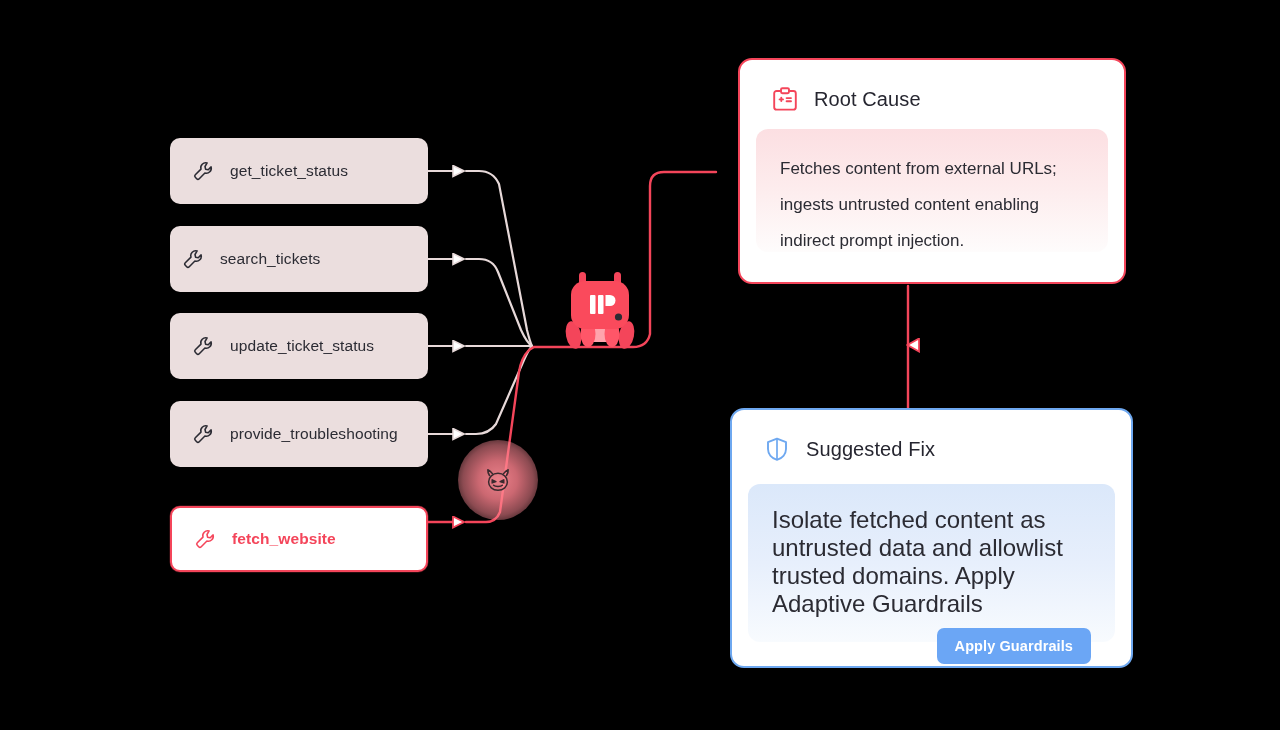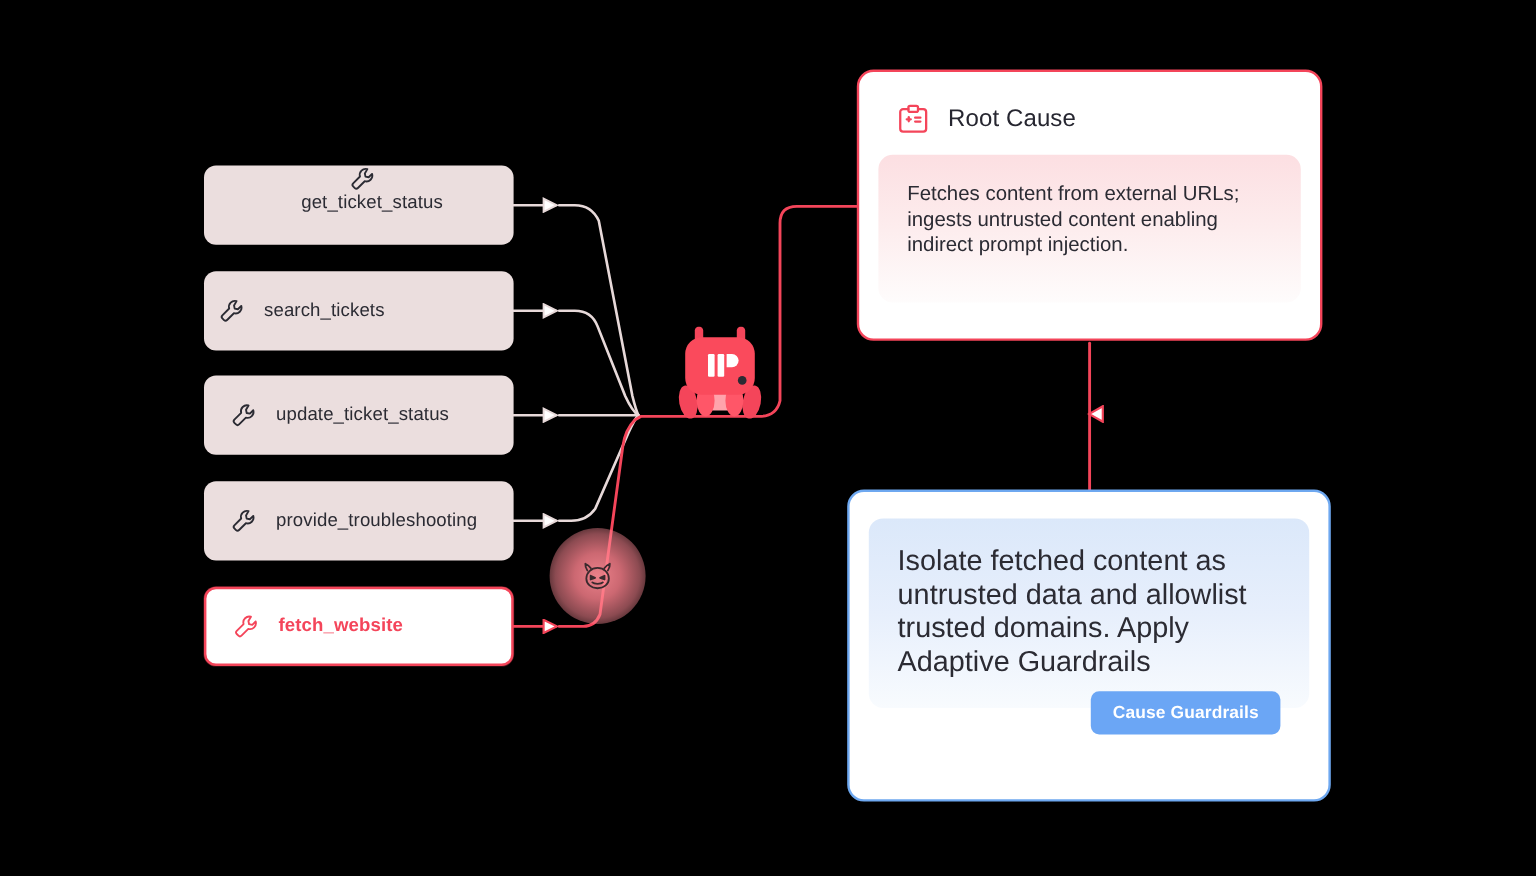--- a/index.html
+++ b/index.html
@@ -91,20 +91,21 @@
     align-items: center;
     justify-content: center;
   }
 
   
   .panel {
     position: absolute;
     box-sizing: border-box;
     background: #ffffff;
     border-radius: 14px;
+    margin-left: 24px;
   }
   #panel-root-cause {
     left: 714px;
     top: 58px;
     width: 388px;
     height: 226px;
     border: 2px solid #f4455a;
   }
   #panel-suggested-fix {
     left: 706px;
@@ -140,21 +141,21 @@
     height: 123px;
     background: linear-gradient(180deg, #fcdfe2 0%, #fdeced 48%, #fefcfc 100%);
   }
   #panel-suggested-fix .panel-body {
     margin-top: 22px;
     height: 158px;
     background: linear-gradient(180deg, #dbe8fa 0%, #e7effc 50%, #f8fbfe 100%);
   }
   .panel-text {
     font-size: 17px;
-    line-height: 21px;
+    line-height: 36px;
     color: #2b2b33;
   }
   #panel-suggested-fix .panel-text {
     font-size: 24px;
     line-height: 28px;
   }
   .panel-actions {
     display: flex;
     justify-content: flex-end;
     margin-top: 10px;
@@ -209,21 +210,21 @@
       <path d="M466,522 L486,522 Q496,522 500,512 L519,372 Q521,358 529,350 L534,347
                L633,347 Q647,347 650,334 L650,186 Q650,172 664,172 L716,172"></path>
     </g>
 
     <g fill="none" stroke="#f4455a" stroke-width="2.4" stroke-linecap="round">
       <path d="M908,286 L908,345" marker-end="url(#arrow-red-down)"></path>
       <path d="M908,345 L908,408"></path>
     </g>
   </svg>
 
-  <div class="tool-card" style="top:138px;flex-direction:column;">
+  <div class="tool-card" style="top:138px;">
     <svg class="tool-icon" viewBox="0 0 24 24" fill="none" stroke="#2b2b33" stroke-width="1.7" stroke-linecap="round" stroke-linejoin="round">
       <path d="M16.5 3.2a5.4 5.4 0 0 0-6.7 6.7L3.6 16.1a2 2 0 0 0 0 2.8l1.5 1.5a2 2 0 0 0 2.8 0l6.2-6.2a5.4 5.4 0 0 0 6.7-6.7l-3.1 3.1-2.9-.6-.6-2.9z"></path>
     </svg>
     <span class="tool-label">get_ticket_status</span>
   </div>
 
   <div class="tool-card" style="top:226px;padding-left:12px;">
     <svg class="tool-icon" viewBox="0 0 24 24" fill="none" stroke="#2b2b33" stroke-width="1.7" stroke-linecap="round" stroke-linejoin="round">
       <path d="M16.5 3.2a5.4 5.4 0 0 0-6.7 6.7L3.6 16.1a2 2 0 0 0 0 2.8l1.5 1.5a2 2 0 0 0 2.8 0l6.2-6.2a5.4 5.4 0 0 0 6.7-6.7l-3.1 3.1-2.9-.6-.6-2.9z"></path>
     </svg>
@@ -237,21 +238,21 @@
     <span class="tool-label">provide_troubleshooting</span>
   </div>
 
   <div class="tool-card" style="top:313px;">
     <svg class="tool-icon" viewBox="0 0 24 24" fill="none" stroke="#2b2b33" stroke-width="1.7" stroke-linecap="round" stroke-linejoin="round">
       <path d="M16.5 3.2a5.4 5.4 0 0 0-6.7 6.7L3.6 16.1a2 2 0 0 0 0 2.8l1.5 1.5a2 2 0 0 0 2.8 0l6.2-6.2a5.4 5.4 0 0 0 6.7-6.7l-3.1 3.1-2.9-.6-.6-2.9z"></path>
     </svg>
     <span class="tool-label">update_ticket_status</span>
   </div>
 
-  <div class="tool-card flagged" style="top:489px;">
+  <div class="tool-card flagged" style="top:506px;">
     <svg class="tool-icon" viewBox="0 0 24 24" fill="none" stroke="#f4455a" stroke-width="1.7" stroke-linecap="round" stroke-linejoin="round">
       <path d="M16.5 3.2a5.4 5.4 0 0 0-6.7 6.7L3.6 16.1a2 2 0 0 0 0 2.8l1.5 1.5a2 2 0 0 0 2.8 0l6.2-6.2a5.4 5.4 0 0 0 6.7-6.7l-3.1 3.1-2.9-.6-.6-2.9z"></path>
     </svg>
     <span class="tool-label">fetch_website</span>
   </div>
 
   <svg id="robot" viewBox="0 0 74 80" xmlns="http://www.w3.org/2000/svg">
 
     <rect x="16" y="0" width="7" height="14" rx="3.5" fill="#f4455a"></rect>
     <rect x="51" y="0" width="7" height="14" rx="3.5" fill="#f4455a"></rect>
@@ -297,21 +298,28 @@
         <path d="M14.6 15.3 H19"></path>
       </svg>
       <span class="panel-title">Root Cause</span>
     </div>
     <div class="panel-body">
       <div class="panel-text">Fetches content from external URLs; ingests untrusted content enabling indirect prompt injection.</div>
     </div>
   </div>
 
   <div class="panel" id="panel-suggested-fix">
+    <div class="panel-head">
+      <svg class="head-icon" viewBox="0 0 26 26" fill="none" stroke="#6ea8f0" stroke-width="1.9" stroke-linecap="round" stroke-linejoin="round">
+        <path d="M13 2.6 L22 6.2 V13 C22 18.2 18.2 22.3 13 23.8 C7.8 22.3 4 18.2 4 13 V6.2 Z"></path>
+        <path d="M13 3.4 V23.2" stroke-width="1.7"></path>
+      </svg>
+      <span class="panel-title">Suggested Fix</span>
+    </div>
     <div class="panel-body">
       <div class="panel-text">Isolate fetched content as untrusted data and allowlist trusted domains. Apply Adaptive Guardrails</div>
       <div class="panel-actions">
-        <button class="apply-btn">Cause Guardrails</button>
+        <button class="apply-btn">Apply Guardrails</button>
       </div>
     </div>
   </div>
 
 </div>
 
 </body></html>

